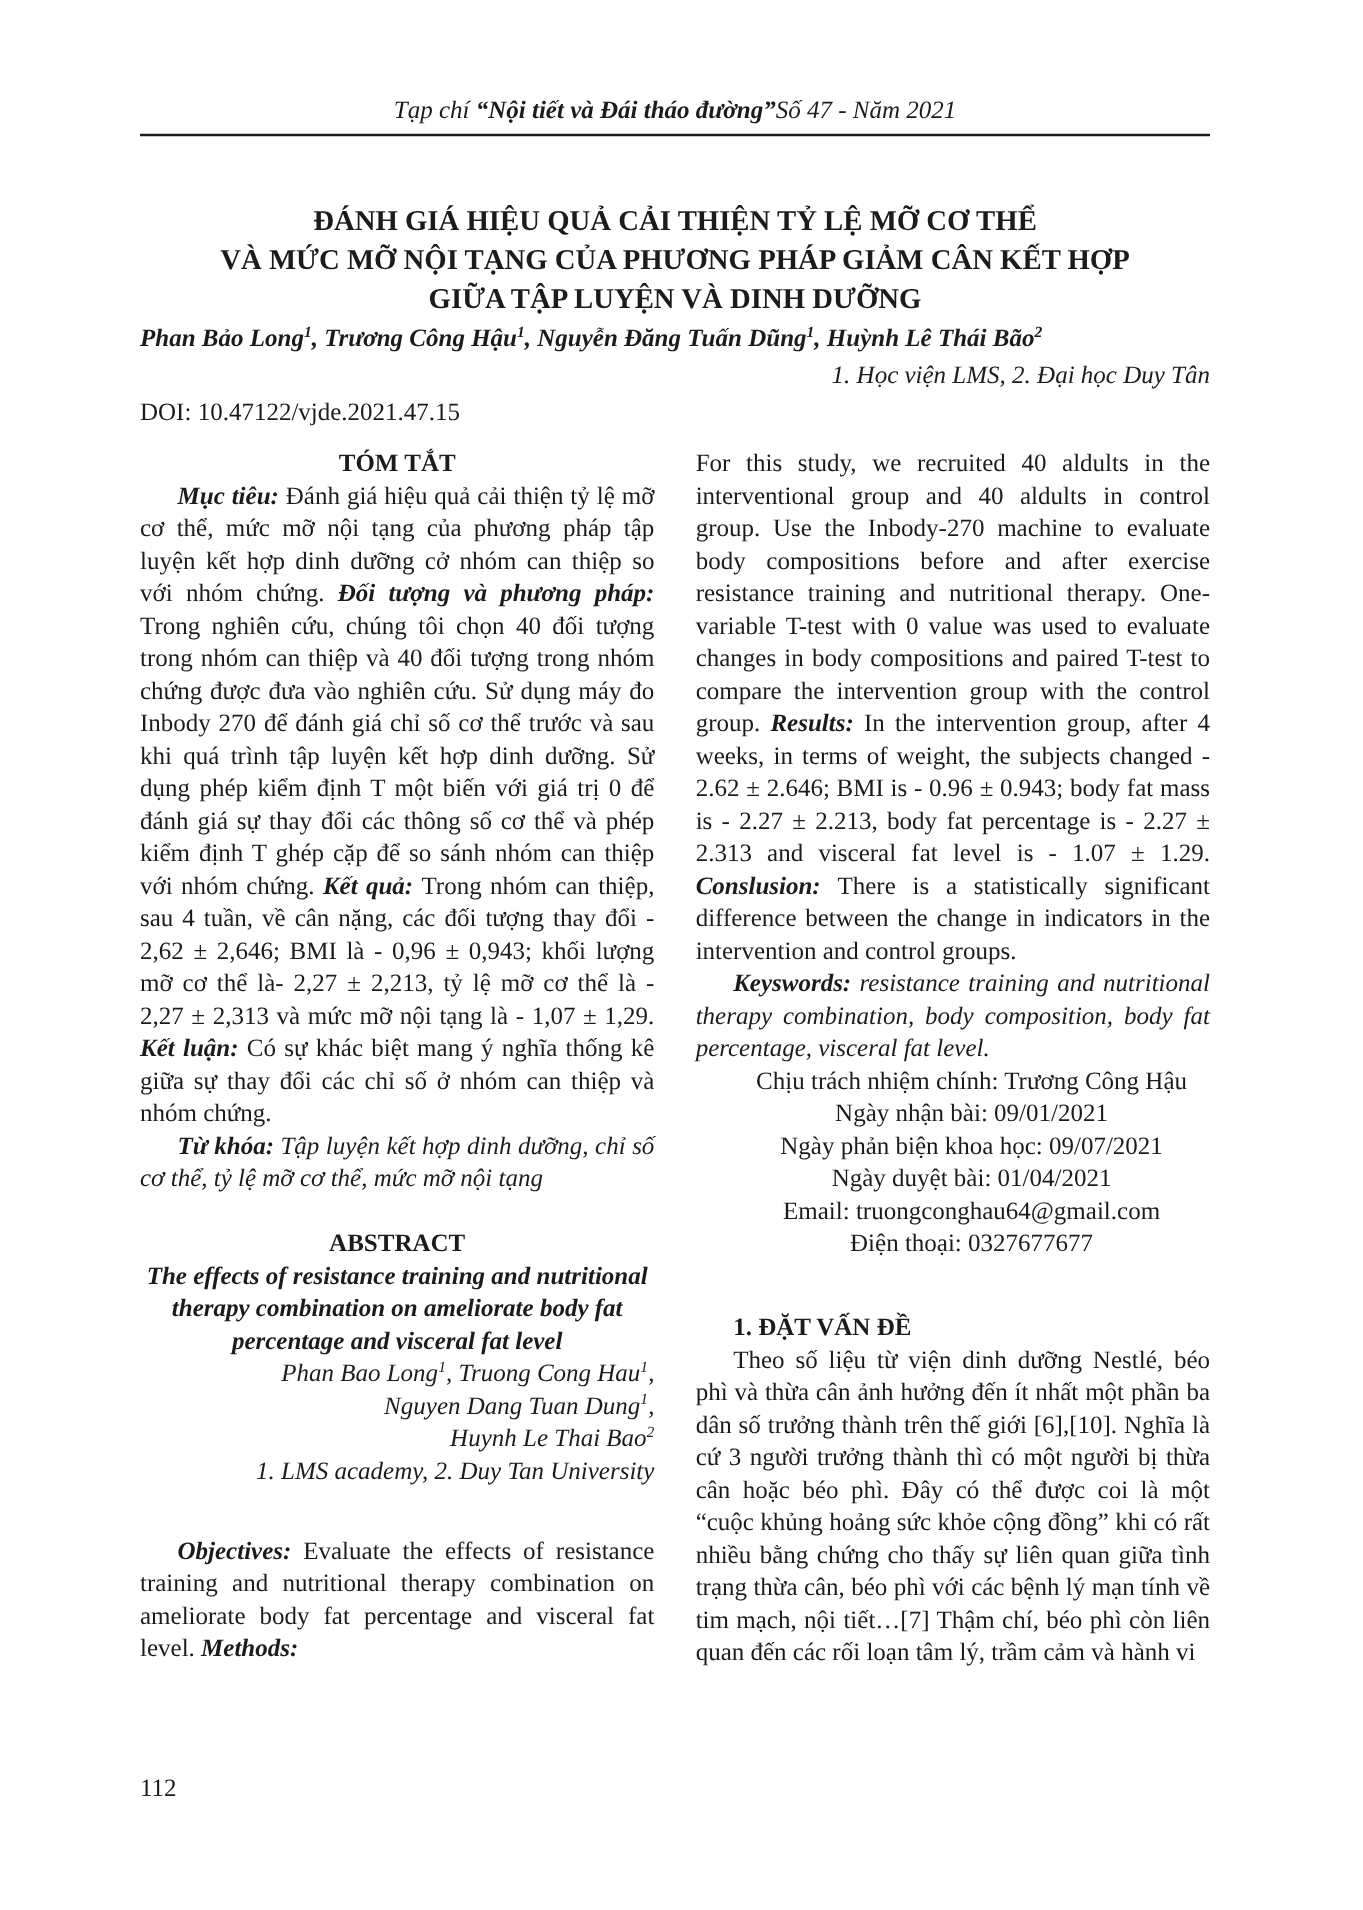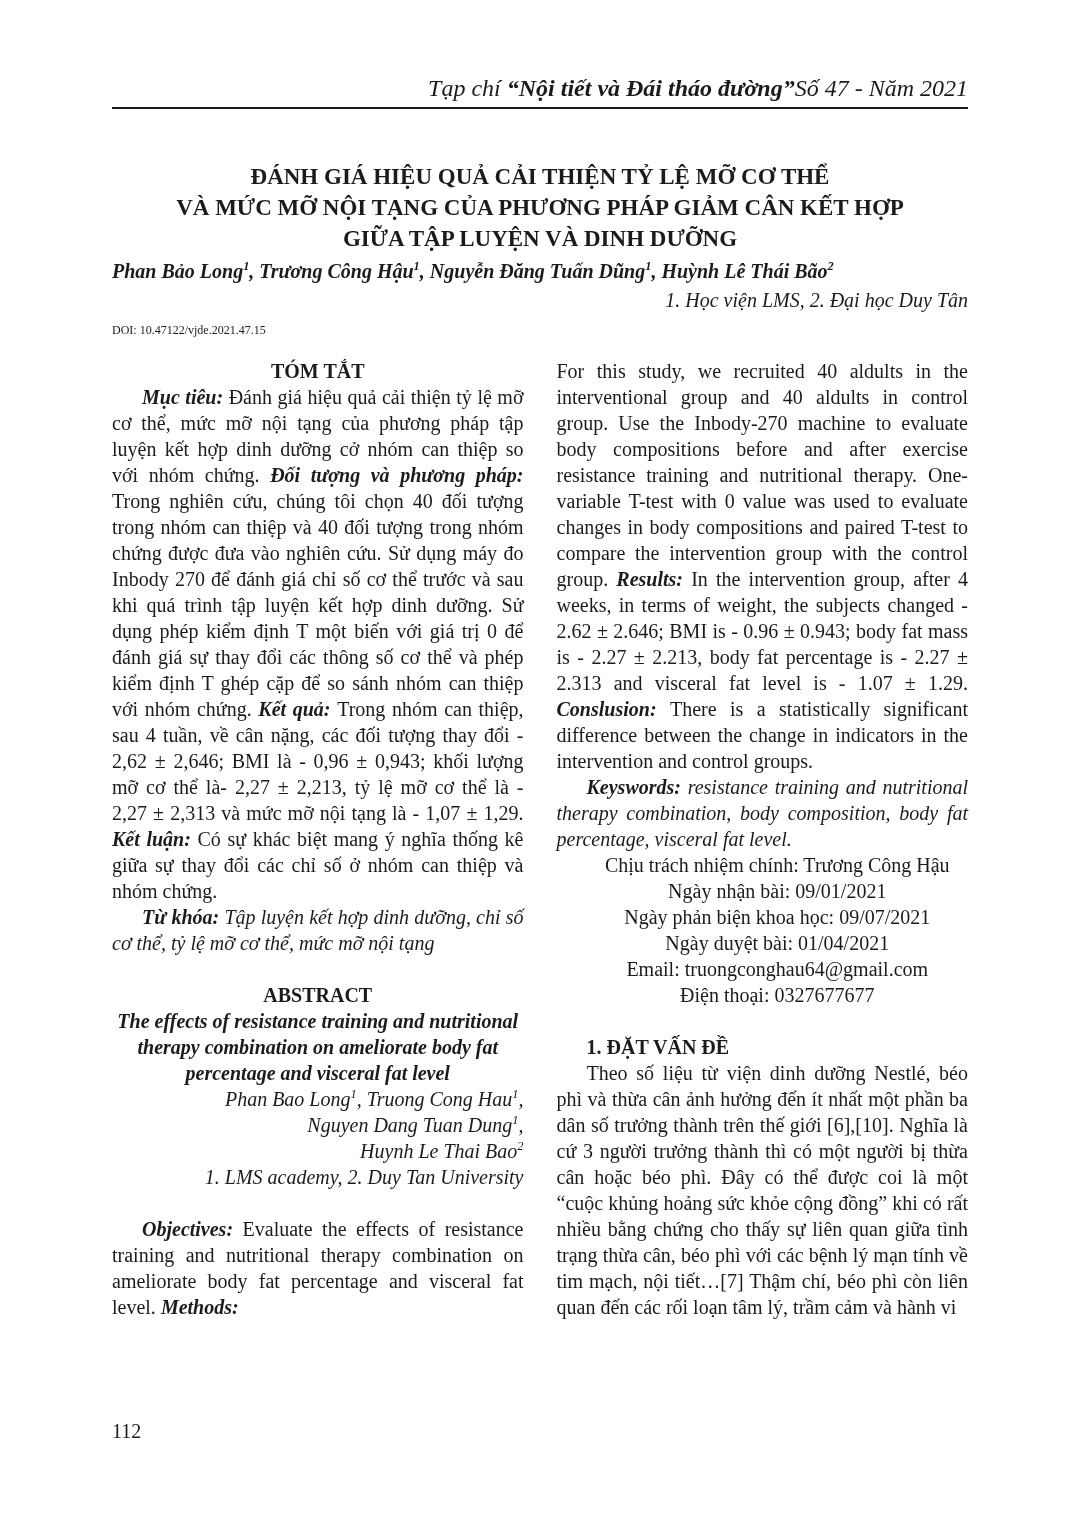--- a/index.html
+++ b/index.html
@@ -18,23 +18,23 @@
     position: absolute;
     left: 112px;
     top: 76px;
     width: 856px;
   }
   .b { font-weight: bold; }
   .i { font-style: italic; }
 
   .running-header {
     display: flex;
-    justify-content: flex-end;
+    justify-content: center;
     align-items: baseline;
-    font-size: 24px;
+    font-size: 20px;
     line-height: 24px;
     padding-bottom: 7px;
     border-bottom: 2px solid #1a1a1a;
   }
 
   .article-title {
     margin: 52px 0 4px 0;
     text-align: center;
     font-size: 23px;
     font-weight: bold;
@@ -45,43 +45,43 @@
     font-size: 20px;
     line-height: 27px;
   }
   .affiliation {
     text-align: right;
     font-size: 20px;
     line-height: 26px;
     margin-top: 2px;
   }
   .doi {
-    font-size: 12px;
+    font-size: 20px;
     line-height: 26px;
     margin-top: 4px;
   }
 
   .columns {
     display: flex;
     gap: 33px;
     margin-top: 15px;
     font-size: 20px;
     line-height: 26px;
   }
   .col { flex: 1 1 0; min-width: 0; }
 
   .para { margin: 0; text-align: justify; }
   .indent { text-indent: 30px; }
   .center-heading { text-align: center; font-weight: bold; }
   .abstract-heading { margin-top: 26px; }
   .abstract-title { text-align: center; font-weight: bold; font-style: italic; }
   .right-line { text-align: right; font-style: italic; }
-  .objectives { margin-top: 26px; }
+  .objectives { margin-top: 38px; }
   .contact-line { padding-left: 30px; text-align: center; }
-  .section-heading { margin-top: 26px; padding-left: 30px; font-weight: bold; }
+  .section-heading { margin-top: 41px; padding-left: 30px; font-weight: bold; }
 
   .page-number {
     position: absolute;
     left: 112px;
     top: 1420px;
     font-size: 20px;
   }
   sup { font-size: 0.62em; vertical-align: super; line-height: 0; }
 </style>
 </head>

